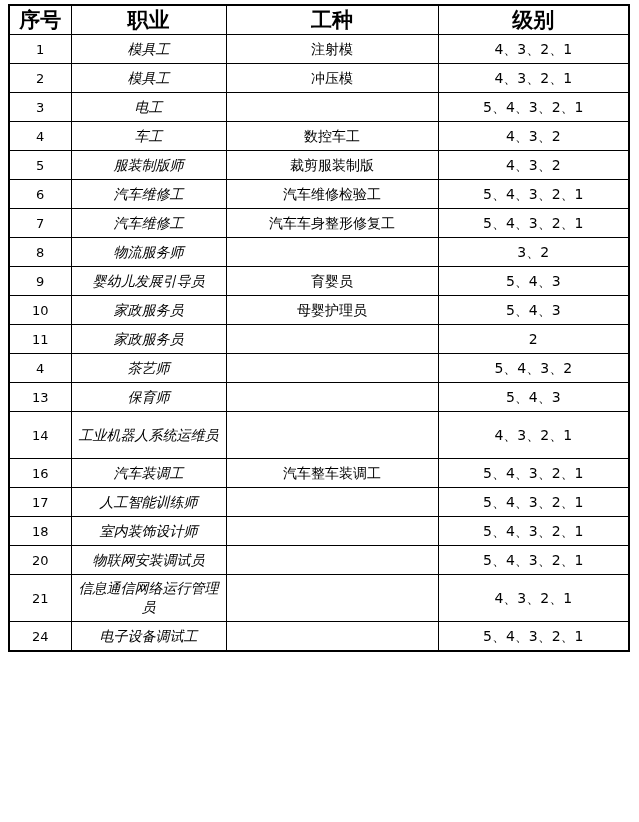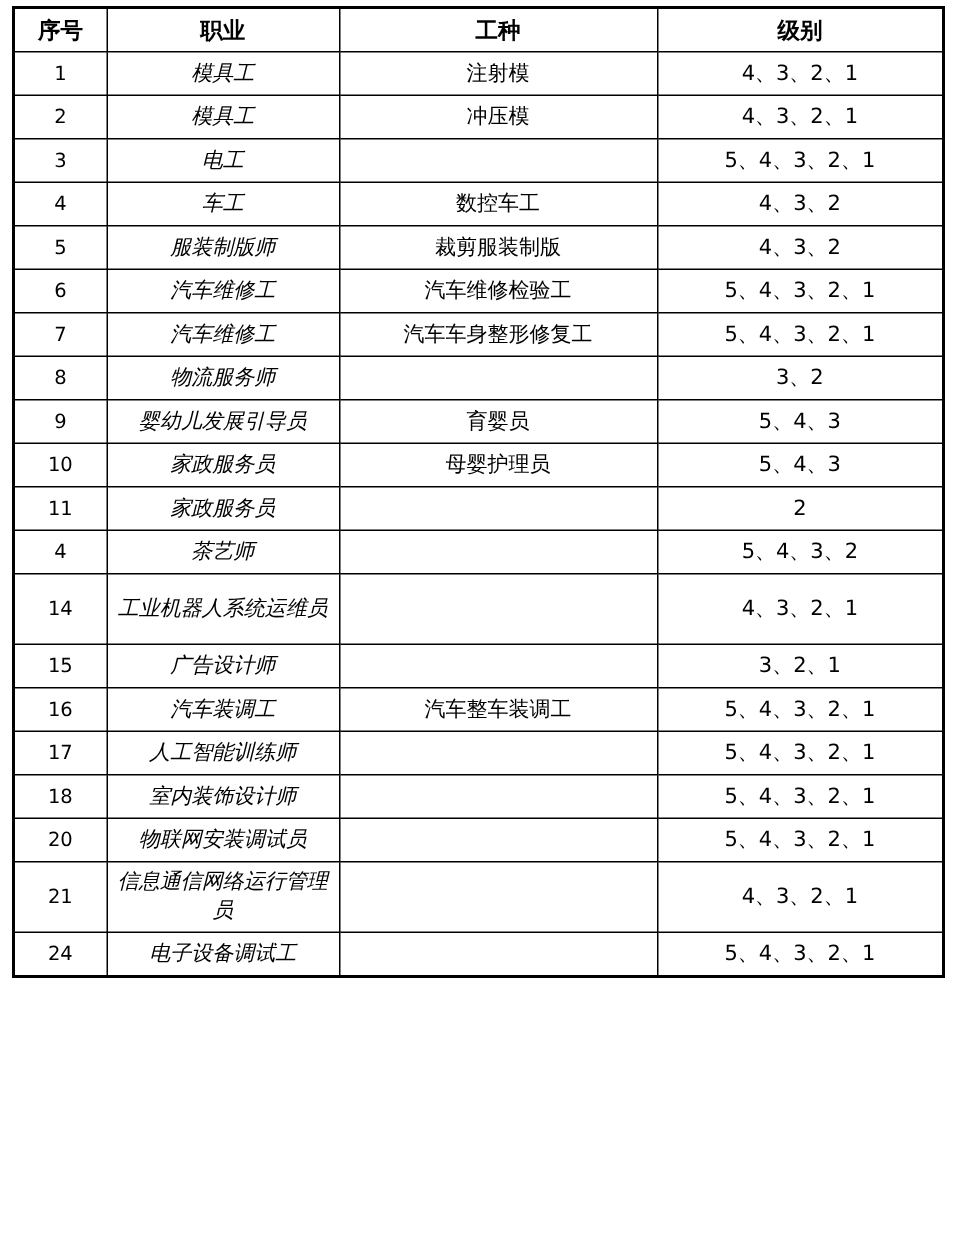--- a/index.html
+++ b/index.html
@@ -36,21 +36,21 @@
   table.grid td {
     border: 1px solid #000000;
     text-align: center;
     vertical-align: middle;
     padding: 0 3px;
     line-height: 19px;
     font-size: 14px;
   }
   table.grid thead th {
     font-weight: bold;
-    font-size: 15px;
+    font-size: 21px;
     height: 28px;
   }
   table.grid tbody td {
     font-weight: normal;
     height: 28px;
   }
   table.grid tbody td.seq-cell {
     font-size: 13px;
   }
   table.grid tbody tr.tall td {
@@ -150,31 +150,31 @@
           <td class="occ-cell">家政服务员</td>
           <td class="type-cell empty-cell"></td>
           <td class="level-cell">2</td>
         </tr>
         <tr>
           <td class="seq-cell">4</td>
           <td class="occ-cell">茶艺师</td>
           <td class="type-cell empty-cell"></td>
           <td class="level-cell">5、4、3、2</td>
         </tr>
+        <tr>
+          <td class="seq-cell">13</td>
+          <td class="occ-cell">保育师</td>
+          <td class="type-cell empty-cell"></td>
+          <td class="level-cell">5、4、3</td>
+        </tr>
         <tr class="tall">
           <td class="seq-cell">14</td>
           <td class="occ-cell">工业机器人系统运维员</td>
           <td class="type-cell empty-cell"></td>
           <td class="level-cell">4、3、2、1</td>
-        </tr>
-        <tr>
-          <td class="seq-cell">15</td>
-          <td class="occ-cell">广告设计师</td>
-          <td class="type-cell empty-cell"></td>
-          <td class="level-cell">3、2、1</td>
         </tr>
         <tr>
           <td class="seq-cell">16</td>
           <td class="occ-cell">汽车装调工</td>
           <td class="type-cell">汽车整车装调工</td>
           <td class="level-cell">5、4、3、2、1</td>
         </tr>
         <tr>
           <td class="seq-cell">17</td>
           <td class="occ-cell">人工智能训练师</td>

